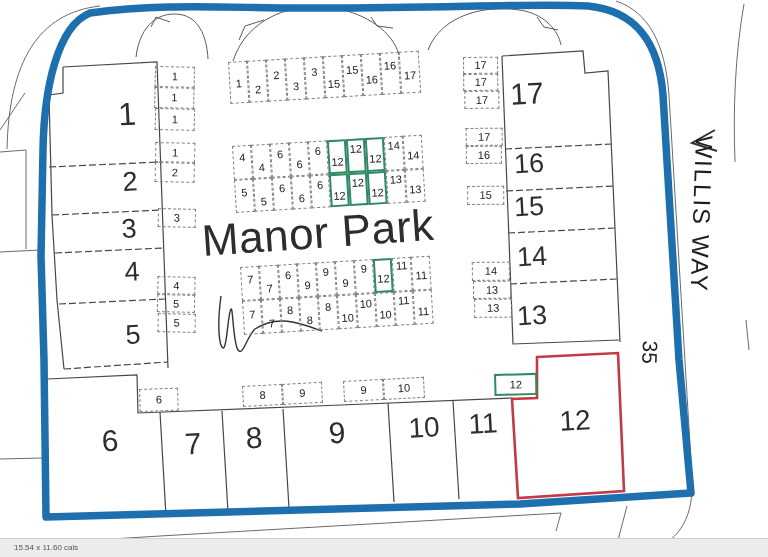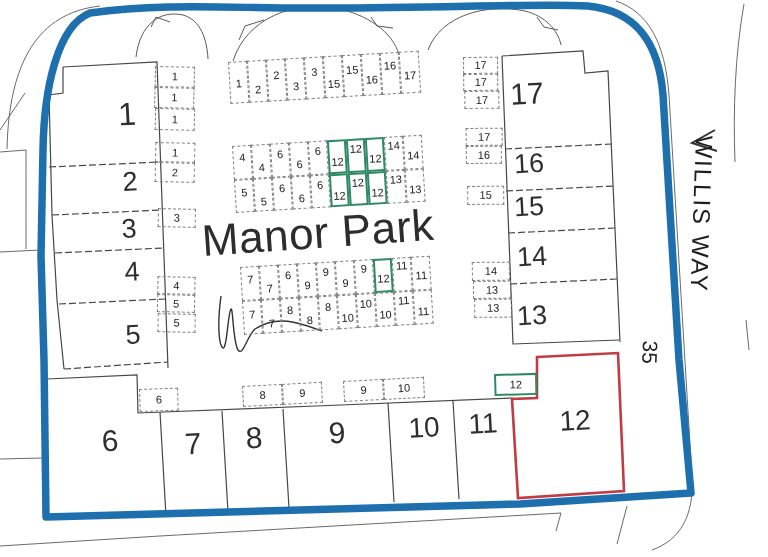--- a/index.html
+++ b/index.html
@@ -369,13 +369,16 @@
       <div class="plot-label" style="left: 532px; top: 257px; font-size: 27px;">14</div>
       <div class="plot-label" style="left: 529px; top: 207px; font-size: 27px;">15</div>
       <div class="plot-label" style="left: 529px; top: 164px; font-size: 27px;">16</div>
       <div class="plot-label" style="left: 527px; top: 94px; font-size: 30px;">17</div>
     </div>
 
   <div class="site-title">Manor Park</div>
   <div class="street-name">WILLIS WAY</div>
   <div class="road-number">35</div>
 
+  <div class="status-bar">
+    <span>15.54 x 11.60 cals</span>
+  </div>
 </div>
 
 </body></html>

